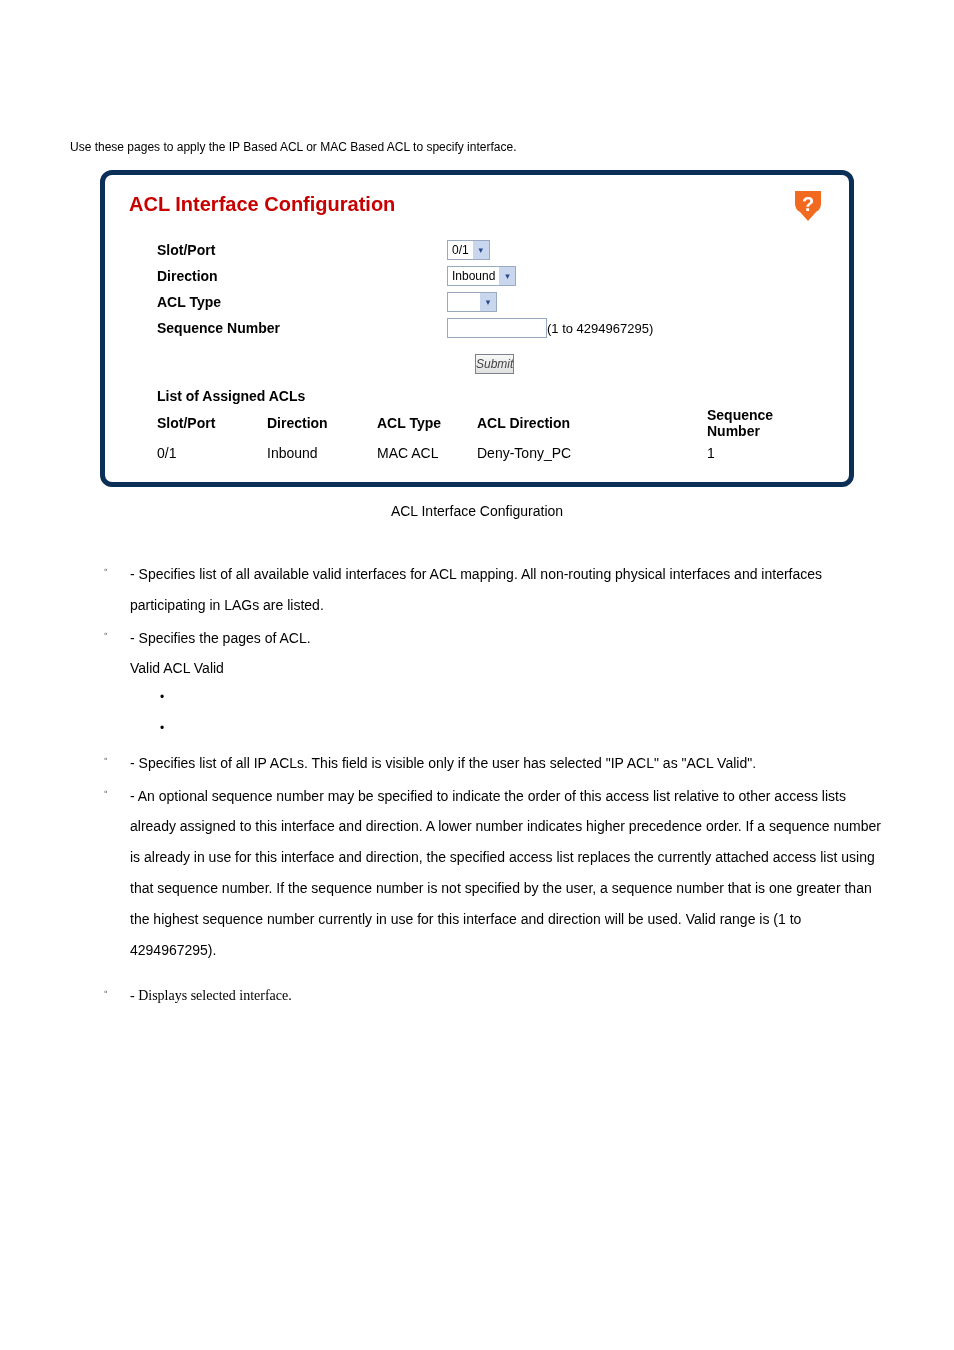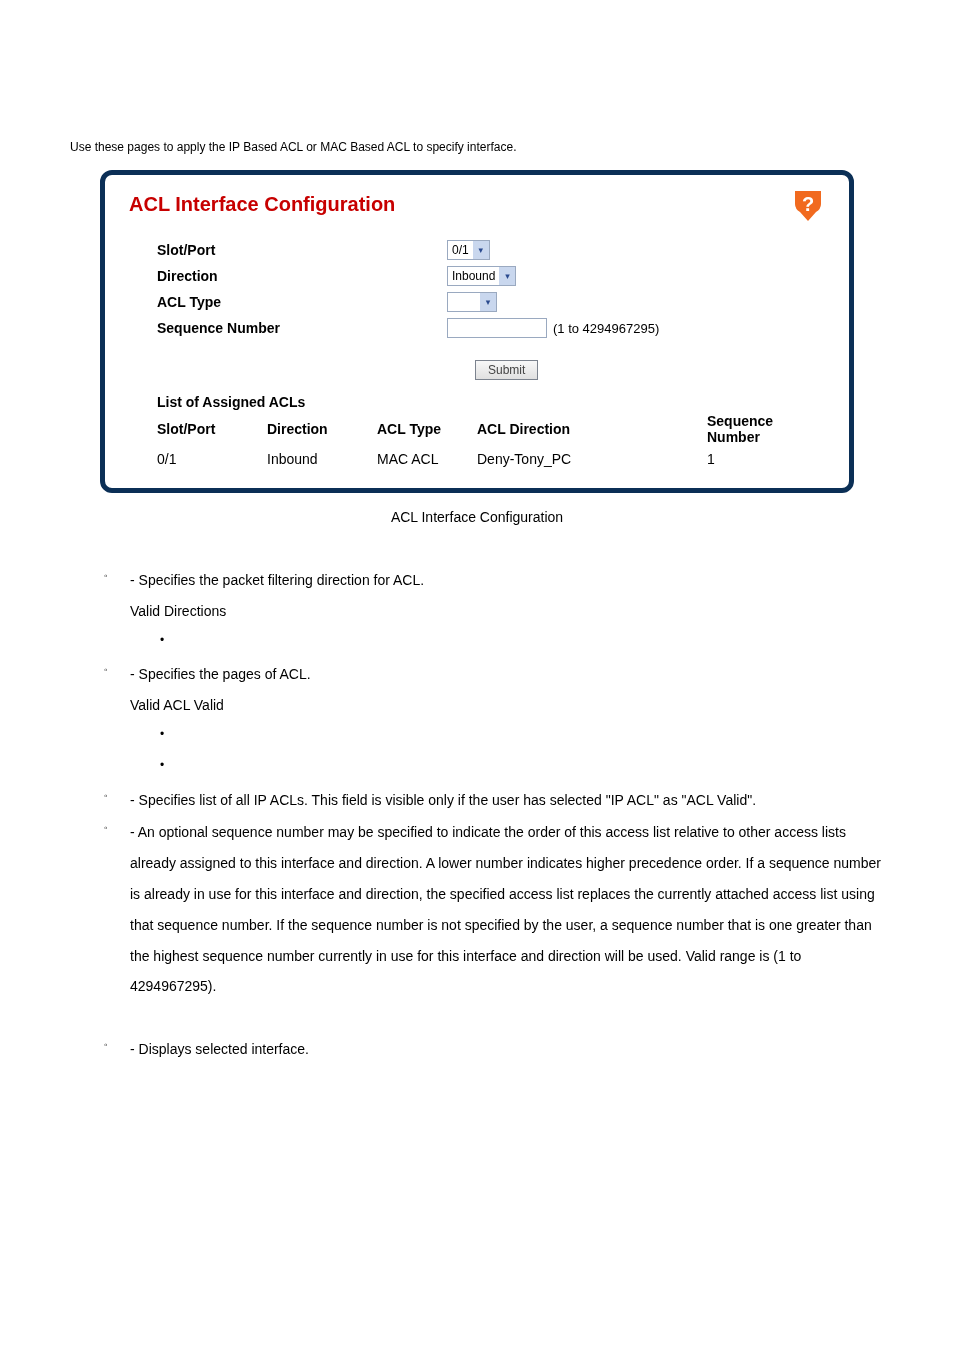--- a/index.html
+++ b/index.html
@@ -59,29 +59,30 @@
       font-size: 9px;
     }
     .text-ctl {
       border: 1px solid #9aa9c0;
       background: #fff;
       height: 20px;
       width: 100px;
       font-size: 12px;
       padding: 0 4px;
     }
-    .hint { margin-left: 6px; font-size: 13px; }
+    .hint { font-size: 13px; }
     .btn {
       display: inline-block;
       border: 1px solid #7c838e;
       background: linear-gradient(#f8f8f8, #e0e0e0);
       font-size: 12px;
-      padding: 2px 12px;
-      margin-top: 16px;
+      padding: 2px 0;
+      margin-top: 10px;
       color: #444;
+      font-style: italic;
     }
     .btn-row { padding-left: 318px; margin-bottom: 14px; }
     .list-title { font-weight: bold; font-size: 14px; margin-bottom: 0; }
     table.assigned { width: 100%; font-size: 14px; border-collapse: collapse; }
     table.assigned th { text-align: left; font-weight: bold; padding: 3px 0; }
     table.assigned td { padding: 3px 0; }
     .caption { text-align: center; font-size: 14px; margin: 16px 0 40px 0; }
     ul.outer { list-style: none; padding-left: 60px; margin-top: 16px; }
     ul.outer > li {
       position: relative;
@@ -101,21 +102,21 @@
     ul.inner > li { position: relative; line-height: 2.2; font-size: 14px; }
     ul.inner > li::before {
       content: "•";
       position: absolute;
       left: -20px;
       top: 0;
       font-size: 12px;
       color: #000;
     }
     .para { margin-left: 0; }
-    .footer-item { margin-top: 32px; }
+    .footer-item { margin-top: 16px; font-family: Liberation Serif, serif; }
   </style>
 </head>
 <body>
 
 <div class="page">
 
   <p class="intro">Use these pages to apply the IP Based ACL or MAC Based ACL to specify interface.</p>
 
   <div class="panel-wrap">
     <div class="help-badge">
@@ -186,25 +187,21 @@
         </tr>
       </tbody>
         </table>
     </div>
   </div>
 
   <p class="caption">ACL Interface Configuration</p>
 
   <ul class="outer">
     <li>
-      <span class="para"> - Specifies the packet filtering direction for ACL.</span>
-      <div>Valid Directions</div>
-      <ul class="inner">
-        <li>&nbsp;</li>
-      </ul>
+      <span class="para"> - Specifies list of all available valid interfaces for ACL mapping. All non-routing physical interfaces and interfaces participating in LAGs are listed.</span>
     </li>
     <li>
       <span class="para"> - Specifies the pages of ACL.</span>
       <div>Valid ACL Valid</div>
       <ul class="inner">
         <li>&nbsp;</li>
         <li>&nbsp;</li>
       </ul>
     </li>
     <li>

